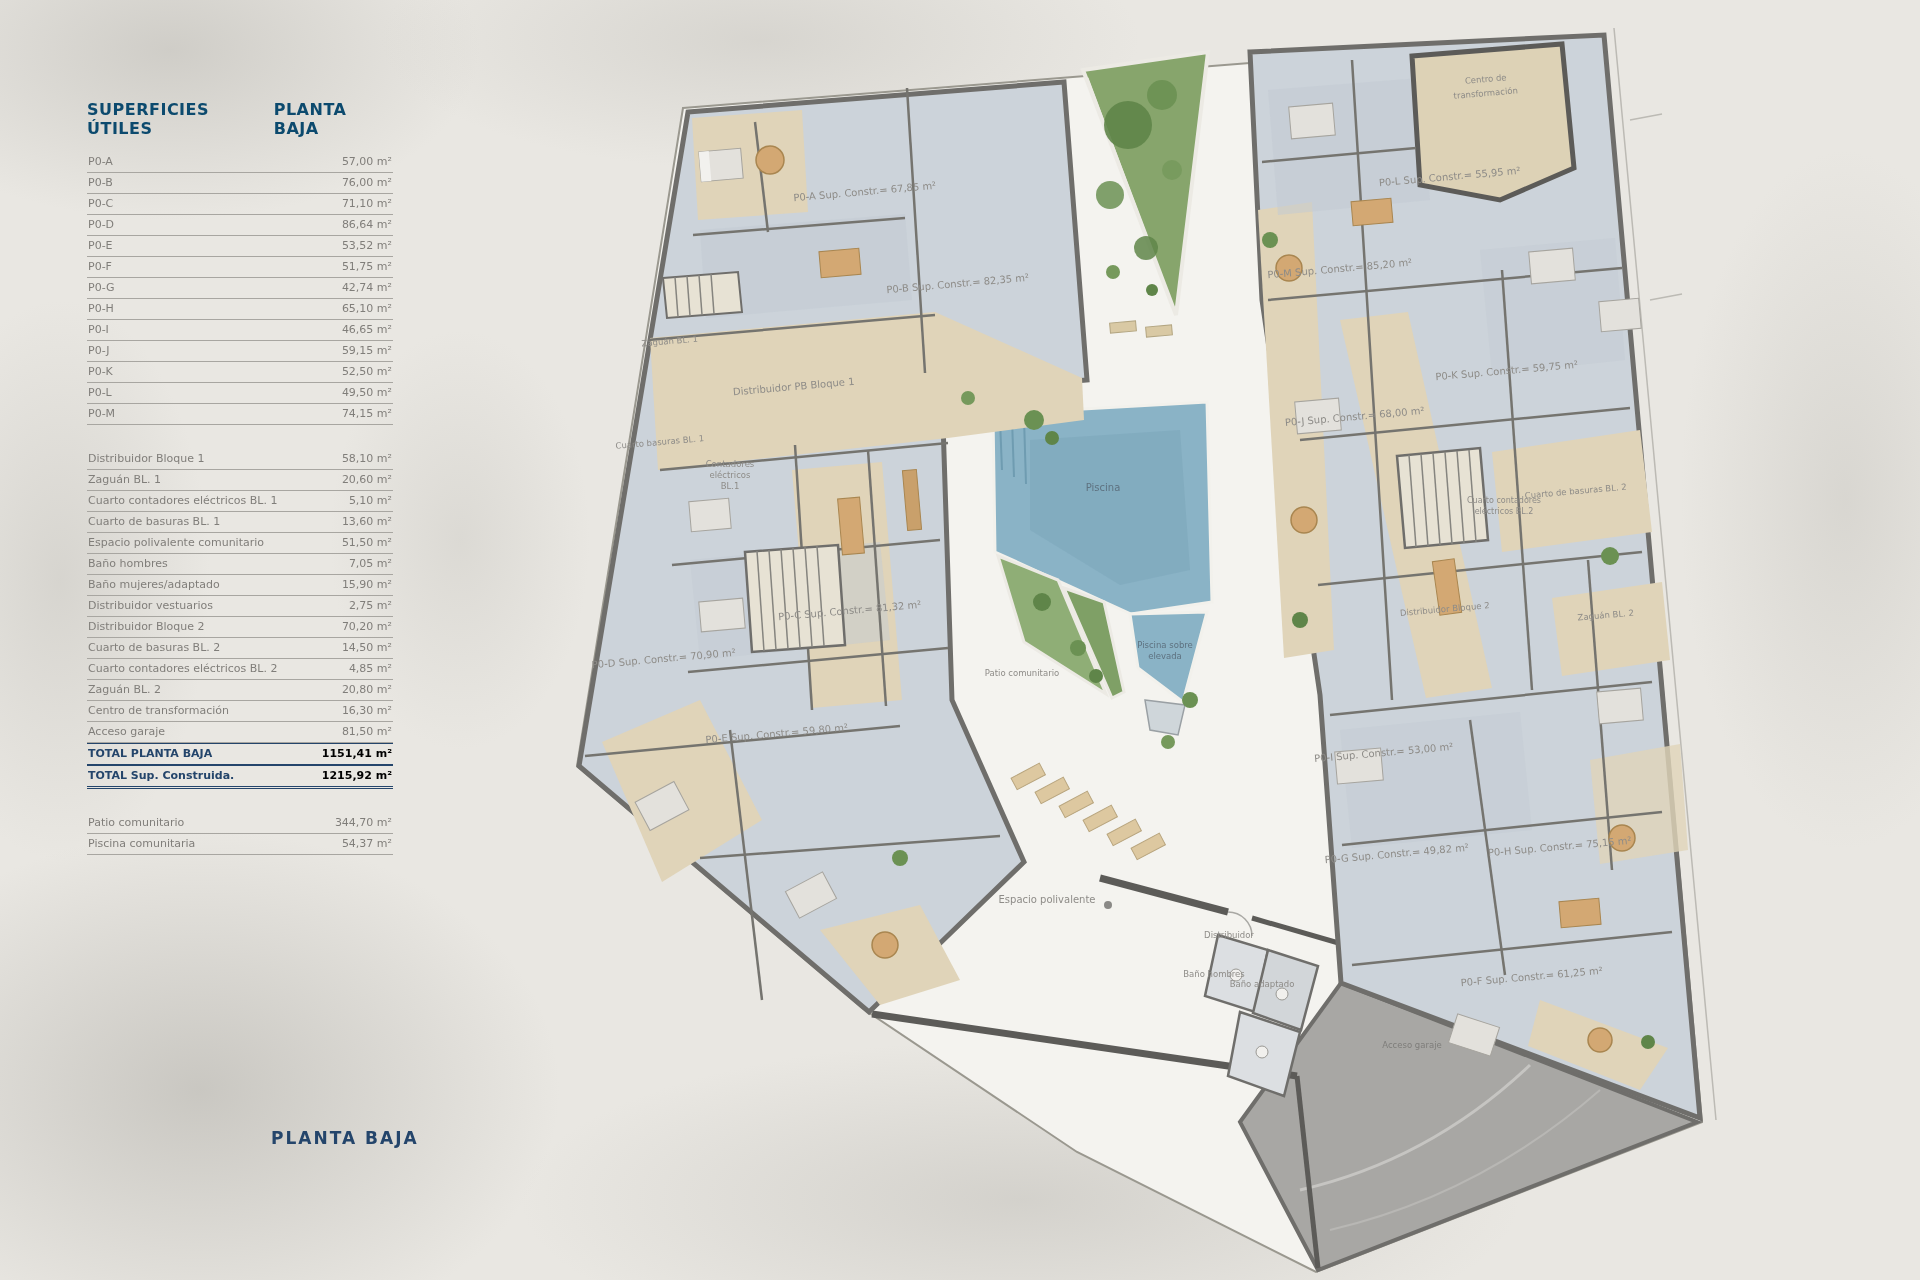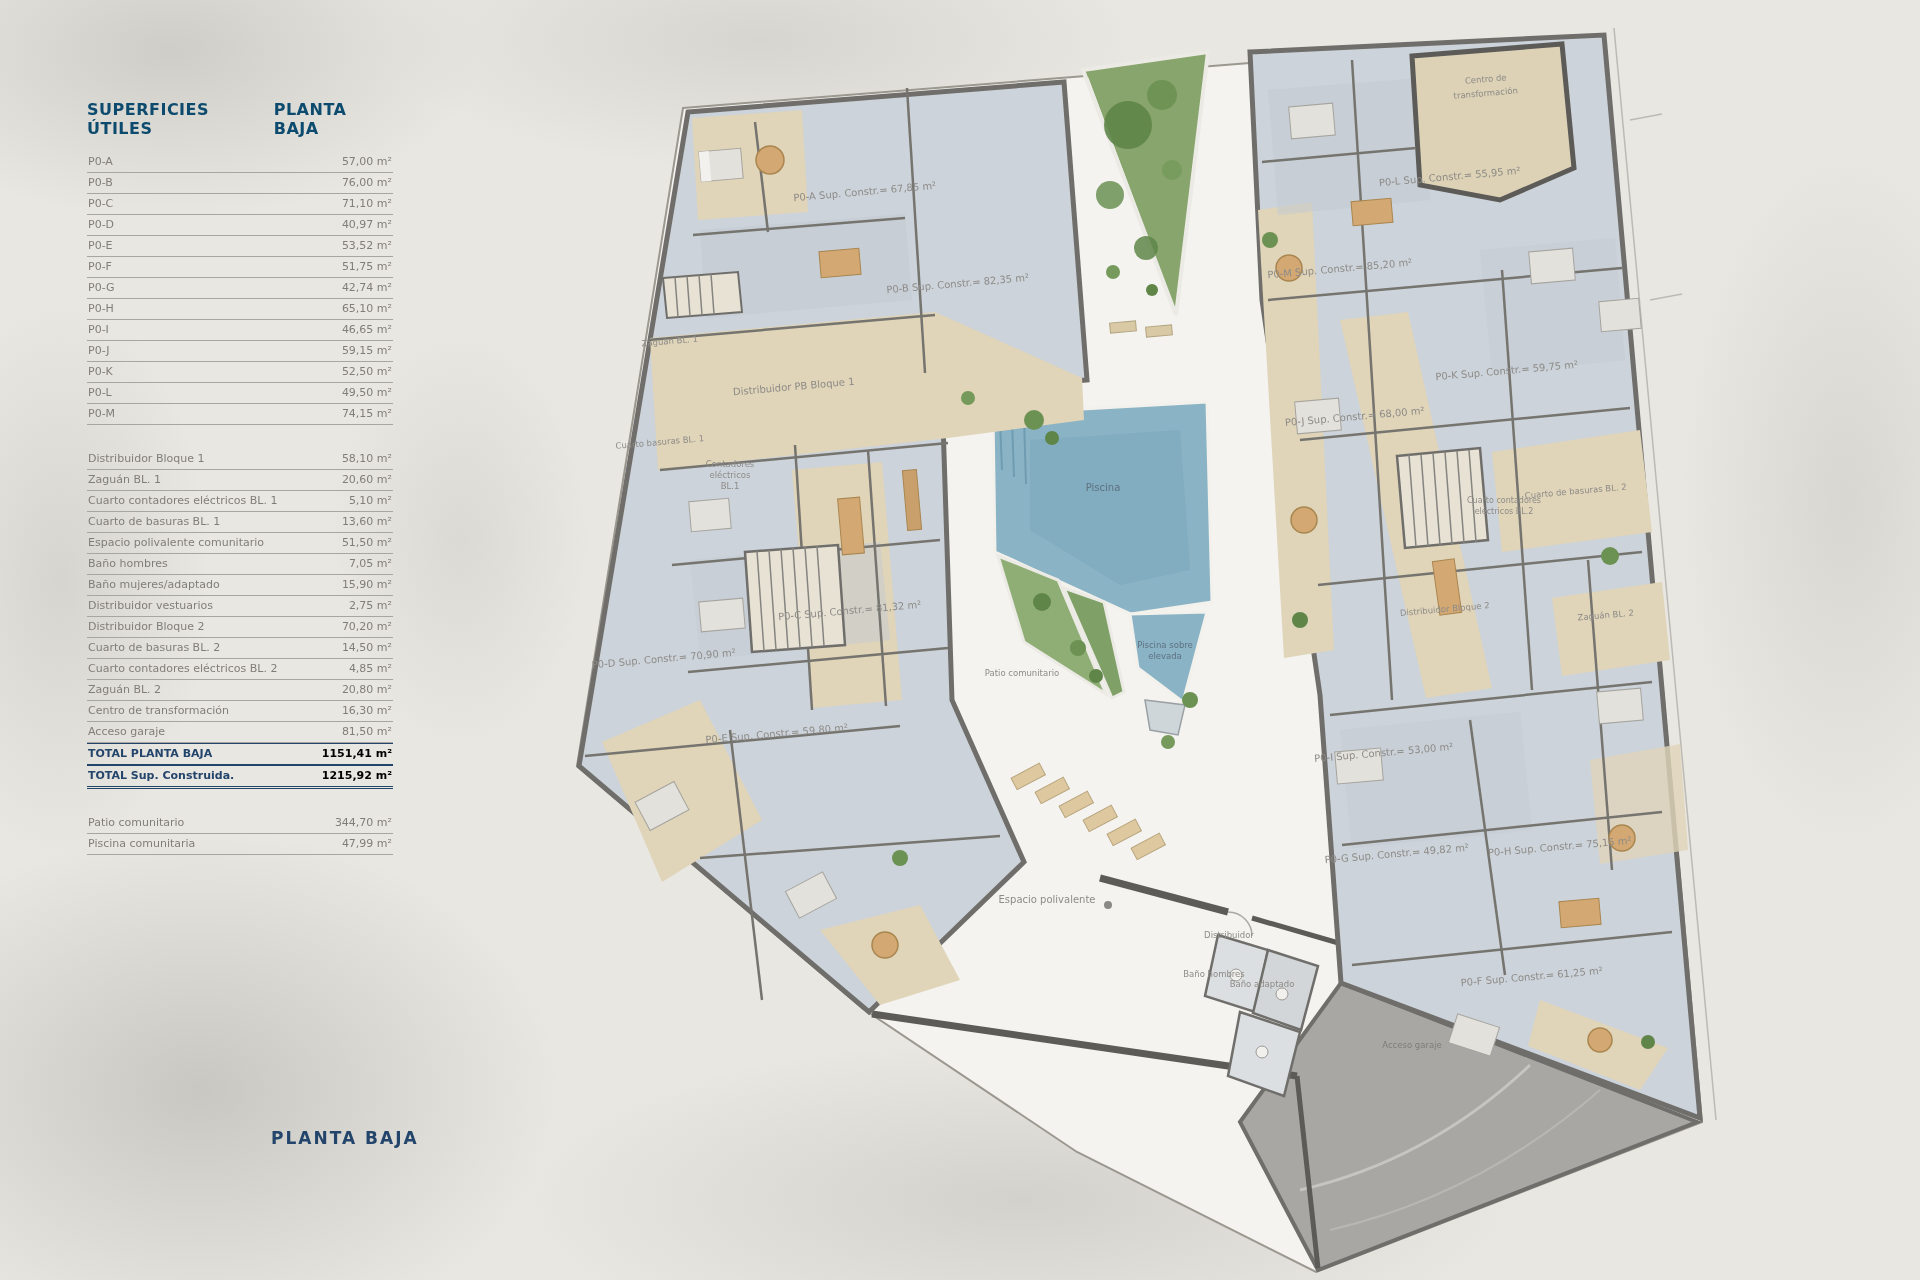--- a/index.html
+++ b/index.html
@@ -301,21 +301,21 @@
     <div class="row">
         <span>P0-B</span>
         <span class="v">76,00 m²</span>
       </div>
     <div class="row">
         <span>P0-C</span>
         <span class="v">71,10 m²</span>
       </div>
     <div class="row">
         <span>P0-D</span>
-        <span class="v">40,97 m²</span>
+        <span class="v">86,64 m²</span>
       </div>
     <div class="row">
         <span>P0-E</span>
         <span class="v">53,52 m²</span>
       </div>
     <div class="row">
         <span>P0-F</span>
         <span class="v">51,75 m²</span>
       </div>
     <div class="row">
@@ -415,18 +415,18 @@
       </div>
   </div>
 
   <div class="sec">
     <div class="row">
         <span>Patio comunitario</span>
         <span class="v">344,70 m²</span>
       </div>
     <div class="row">
         <span>Piscina comunitaria</span>
-        <span class="v">47,99 m²</span>
+        <span class="v">54,37 m²</span>
       </div>
   </div>
 </aside>
 
 <div class="bottom-title">PLANTA BAJA</div>
 
 </body></html>

